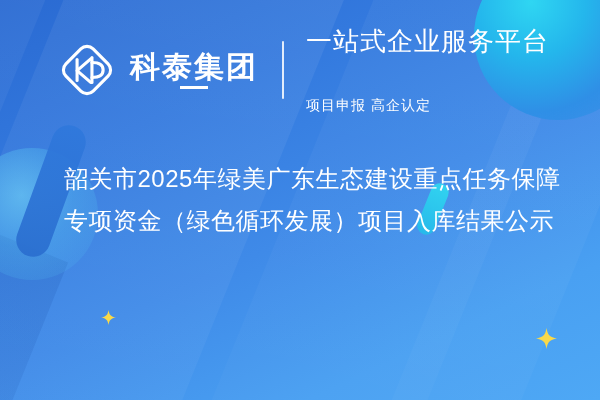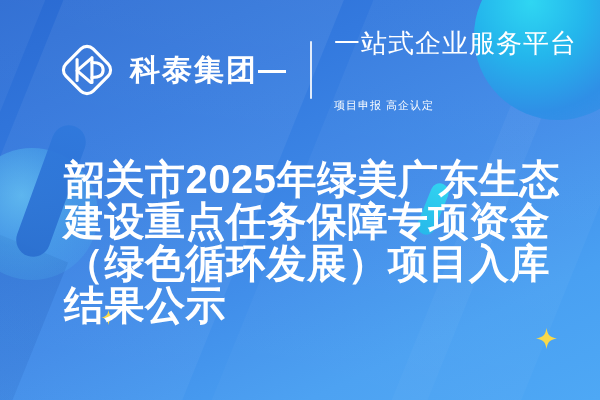--- a/index.html
+++ b/index.html
@@ -123,21 +123,21 @@
   }
   #logo-block {
     display: flex;
     align-items: center;
     margin-left: 56px;
   }
   #logo-mark { width: 62px; height: 62px; flex: none; }
   #logo-words {
     margin-left: 12px;
     display: flex;
-    flex-direction: row;
+    flex-direction: column;
     align-items: center;
   }
   #logo-cn {
     color: #ffffff;
     font-size: 30px;
     font-weight: bold;
     letter-spacing: 2px;
     line-height: 1.05;
     white-space: nowrap;
   }
@@ -181,36 +181,36 @@
   }
   #tagline-main {
     color: #ffffff;
     font-size: 26px;
     letter-spacing: 1px;
     line-height: 1.18;
     white-space: nowrap;
   }
   #tagline-sub {
     color: #ffffff;
-    font-size: 11px;
+    font-size: 14px;
     letter-spacing: 1px;
     line-height: 1.3;
     margin-top: 20px;
     white-space: nowrap;
   }
 
   
   #title {
     position: absolute;
     left: 64px;
     top: 158px;
     width: 510px;
     color: #ffffff;
-    font-size: 40px;
-    font-weight: bold;
+    font-size: 24px;
+    font-weight: normal;
     line-height: 42px;
     letter-spacing: 0.5px;
   }
 </style>
 </head>
 <body>
 
 <div id="banner">
 
   <div class="deco band band-a"></div>

